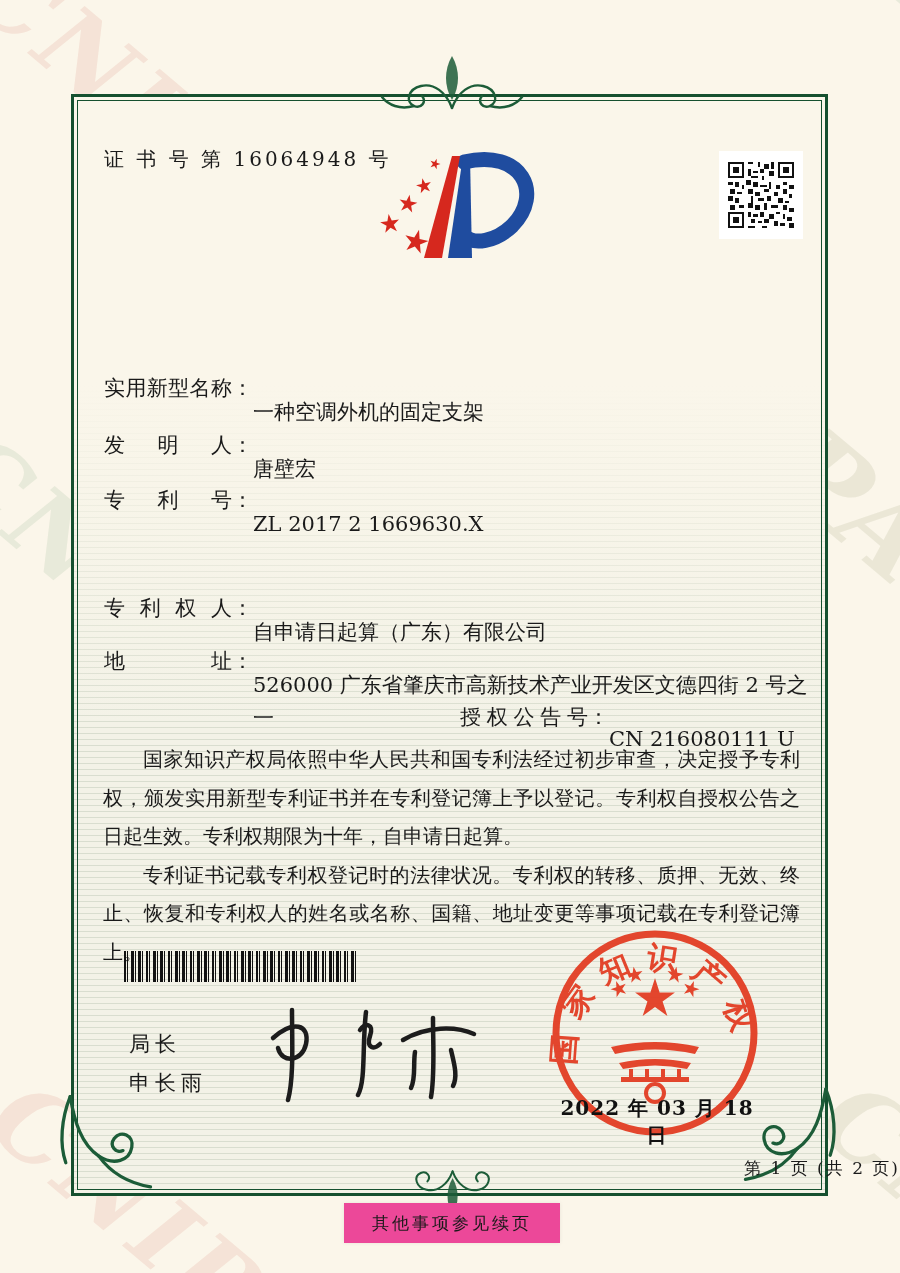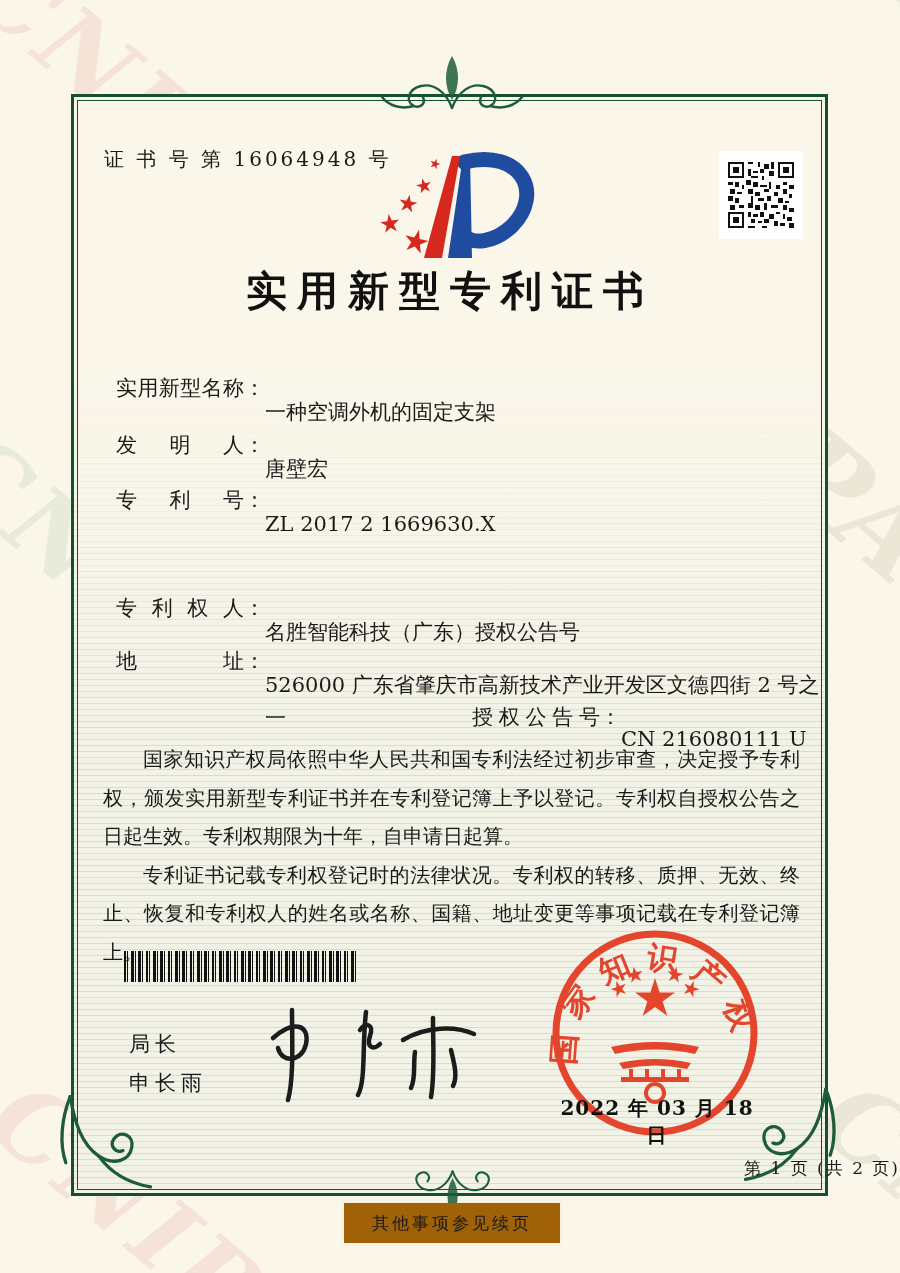--- a/index.html
+++ b/index.html
@@ -35,21 +35,21 @@
   .cert-no{ position:absolute; left:104px; top:146px; font-size:20px; letter-spacing:3px; }
   .logo{ position:absolute; left:372px; top:146px; }
   .qr-box{ position:absolute; left:719px; top:151px; width:84px; height:88px; background:#fff;
            display:flex; align-items:center; justify-content:center; }
   .title{
     position:absolute; left:0; right:0; top:264px; text-align:center;
     font-size:41px; font-weight:bold; letter-spacing:10px; color:#111;
   }
   
   .field{ position:absolute; left:104px; font-size:21px; line-height:1.55; }
-  .flabel{ display:inline-block; width:128px; text-align:justify; text-align-last:justify; vertical-align:top;margin-left:12px; }
+  .flabel{ display:inline-block; width:128px; text-align:justify; text-align-last:justify; vertical-align:top; }
   .fcolon{ vertical-align:top; }
   .fvalue{ display:inline-block; vertical-align:top;margin-top:24px; }
   .addr-value{ width:565px; }
   .grant-right{ position:absolute; left:460px; top:703px; font-size:21px; }
   .grant-right .flabel{ width:128px;font-family:Liberation Serif, serif; }
   
   .body-text{ position:absolute; left:103px; top:740px; width:697px;
     font-size:20px; line-height:1.93; text-align:justify; }
   .body-text p{ margin:0; text-indent:2em; }
   
@@ -68,21 +68,21 @@
   .signature{ position:absolute; left:248px; top:1000px; }
   .seal{ position:absolute; left:549px; top:927px; opacity:0.93; }
   .seal-date{
     position:absolute; left:552px; top:1095px; width:210px; text-align:center;
     font-size:20px; font-weight:bold; letter-spacing:1px; color:#111;
   }
   .page-footer{ position:absolute; left:0; right:0; top:1157px; text-align:right;
     font-size:17px; letter-spacing:2px; }
   .cont-box{
     position:absolute; left:344px; top:1203px; width:216px; height:40px;
-    background:#a16207; box-shadow:0 0 4px rgba(0,0,0,0.08);
+    background:#ec4899; box-shadow:0 0 4px rgba(0,0,0,0.08);
     display:flex; align-items:center; justify-content:center;
     font-size:17px; letter-spacing:3px;
   }
 </style>
 </head>
 <body>
 
 <div class="page">
 
   <div class="wm red" style="left:-60px; top:40px;">CNIPA</div>
@@ -212,33 +212,32 @@
           <rect x="16" y="25" width="2" height="2"></rect>
           <rect x="20" y="26" width="2" height="2"></rect>
         <rect x="23" y="27" width="2" height="1"></rect>
           <rect x="27" y="27" width="2" height="2"></rect>
           <rect x="9" y="28" width="3" height="1"></rect>
           <rect x="15" y="28" width="2" height="1"></rect>
       </g>
     </svg>
   </div>
 
-  <div class="title">实用新型专利证书</div>
 
   <div class="field" style="top:372px;">
     <span class="flabel">实用新型名称</span><span class="fcolon">：</span><span class="fvalue">一种空调外机的固定支架</span>
   </div>
   <div class="field" style="top:429px;">
     <span class="flabel">发明人</span><span class="fcolon">：</span><span class="fvalue">唐壁宏</span>
   </div>
   <div class="field" style="top:484px;">
     <span class="flabel">专利号</span><span class="fcolon">：</span><span class="fvalue">ZL 2017 2 1669630.X</span>
   </div>
   <div class="field" style="top:592px;">
-    <span class="flabel">专利权人</span><span class="fcolon">：</span><span class="fvalue">名胜智能科技（广东）授权公告号</span>
+    <span class="flabel">专利权人</span><span class="fcolon">：</span><span class="fvalue">自申请日起算（广东）有限公司</span>
   </div>
   <div class="field" style="top:645px;">
     <span class="flabel">地址</span><span class="fcolon">：</span><span class="fvalue addr-value">526000 广东省肇庆市高新技术产业开发区文德四街 2 号之一</span>
   </div>
   <div class="grant-right">
     <span class="flabel">授权公告号</span><span class="fcolon">：</span><span class="fvalue">CN 216080111 U</span>
   </div>
 
   <div class="body-text">
     <p>国家知识产权局依照中华人民共和国专利法经过初步审查，决定授予专利权，颁发实用新型专利证书并在专利登记簿上予以登记。专利权自授权公告之日起生效。专利权期限为十年，自申请日起算。</p>

